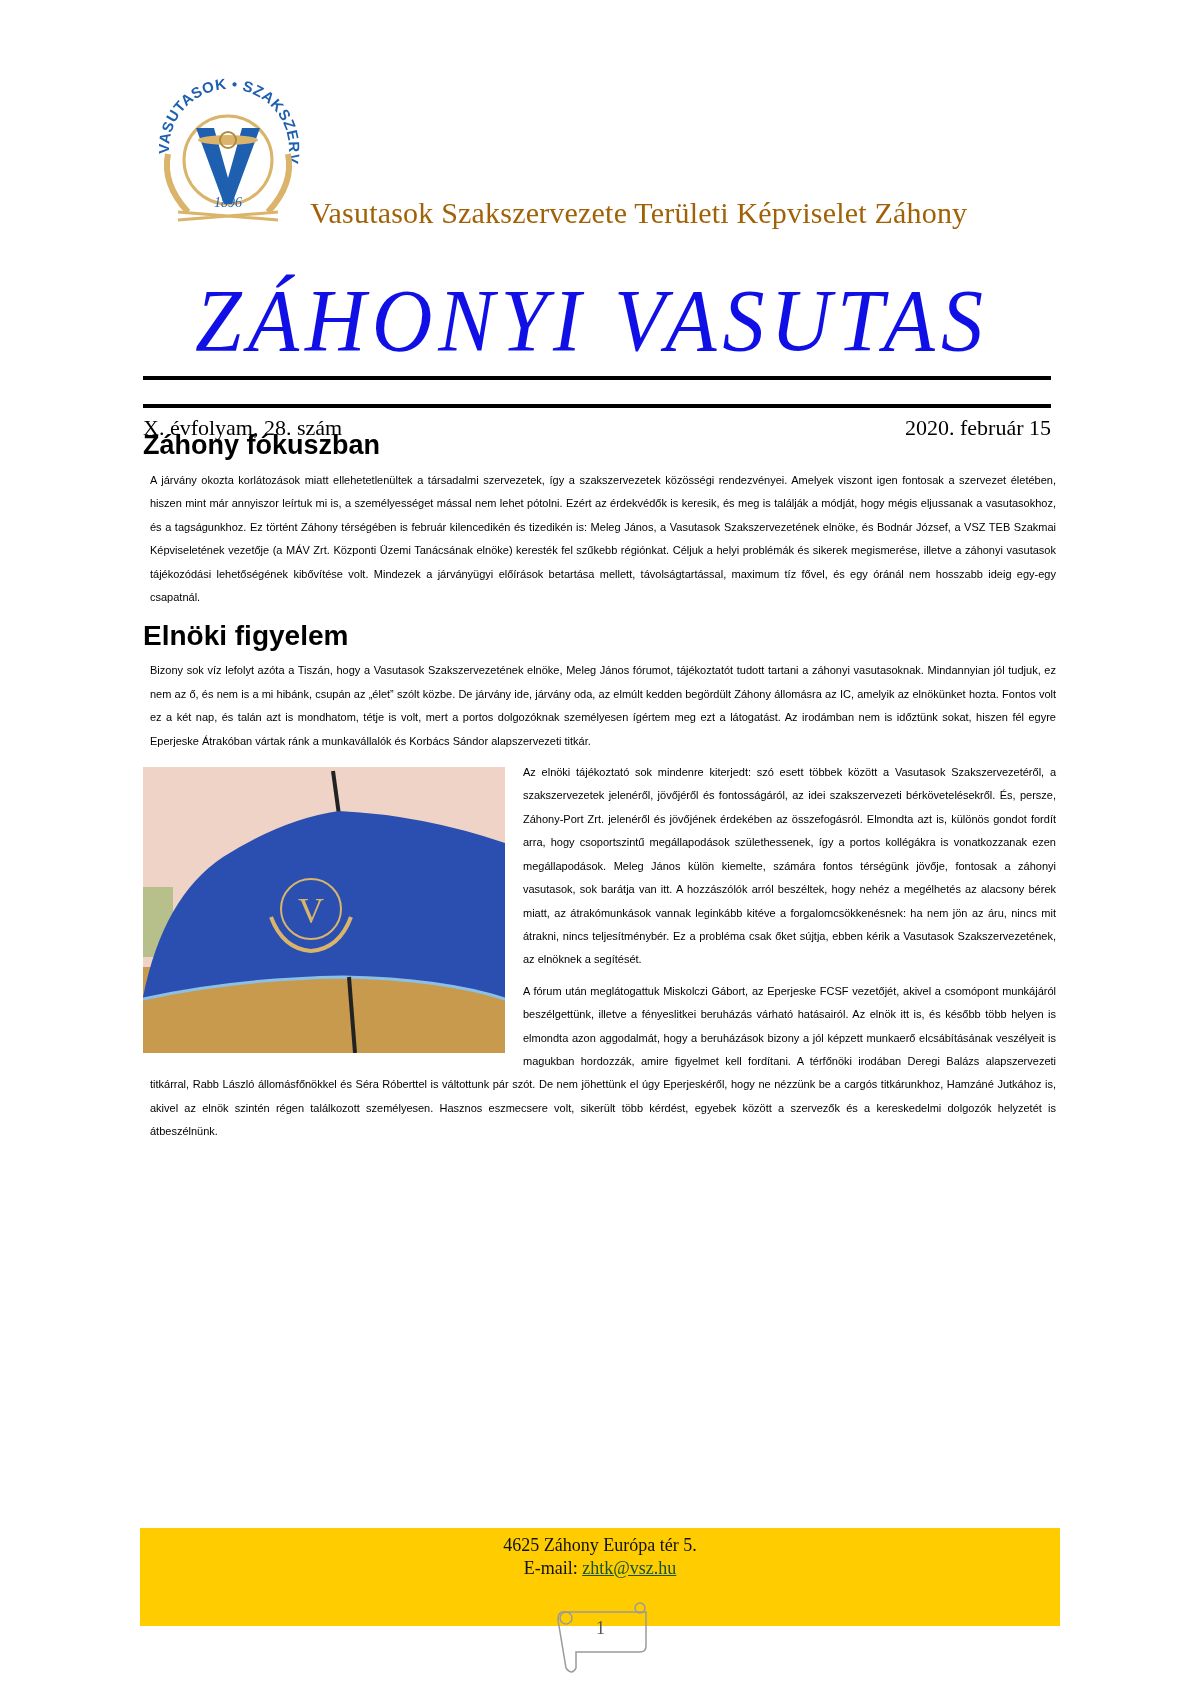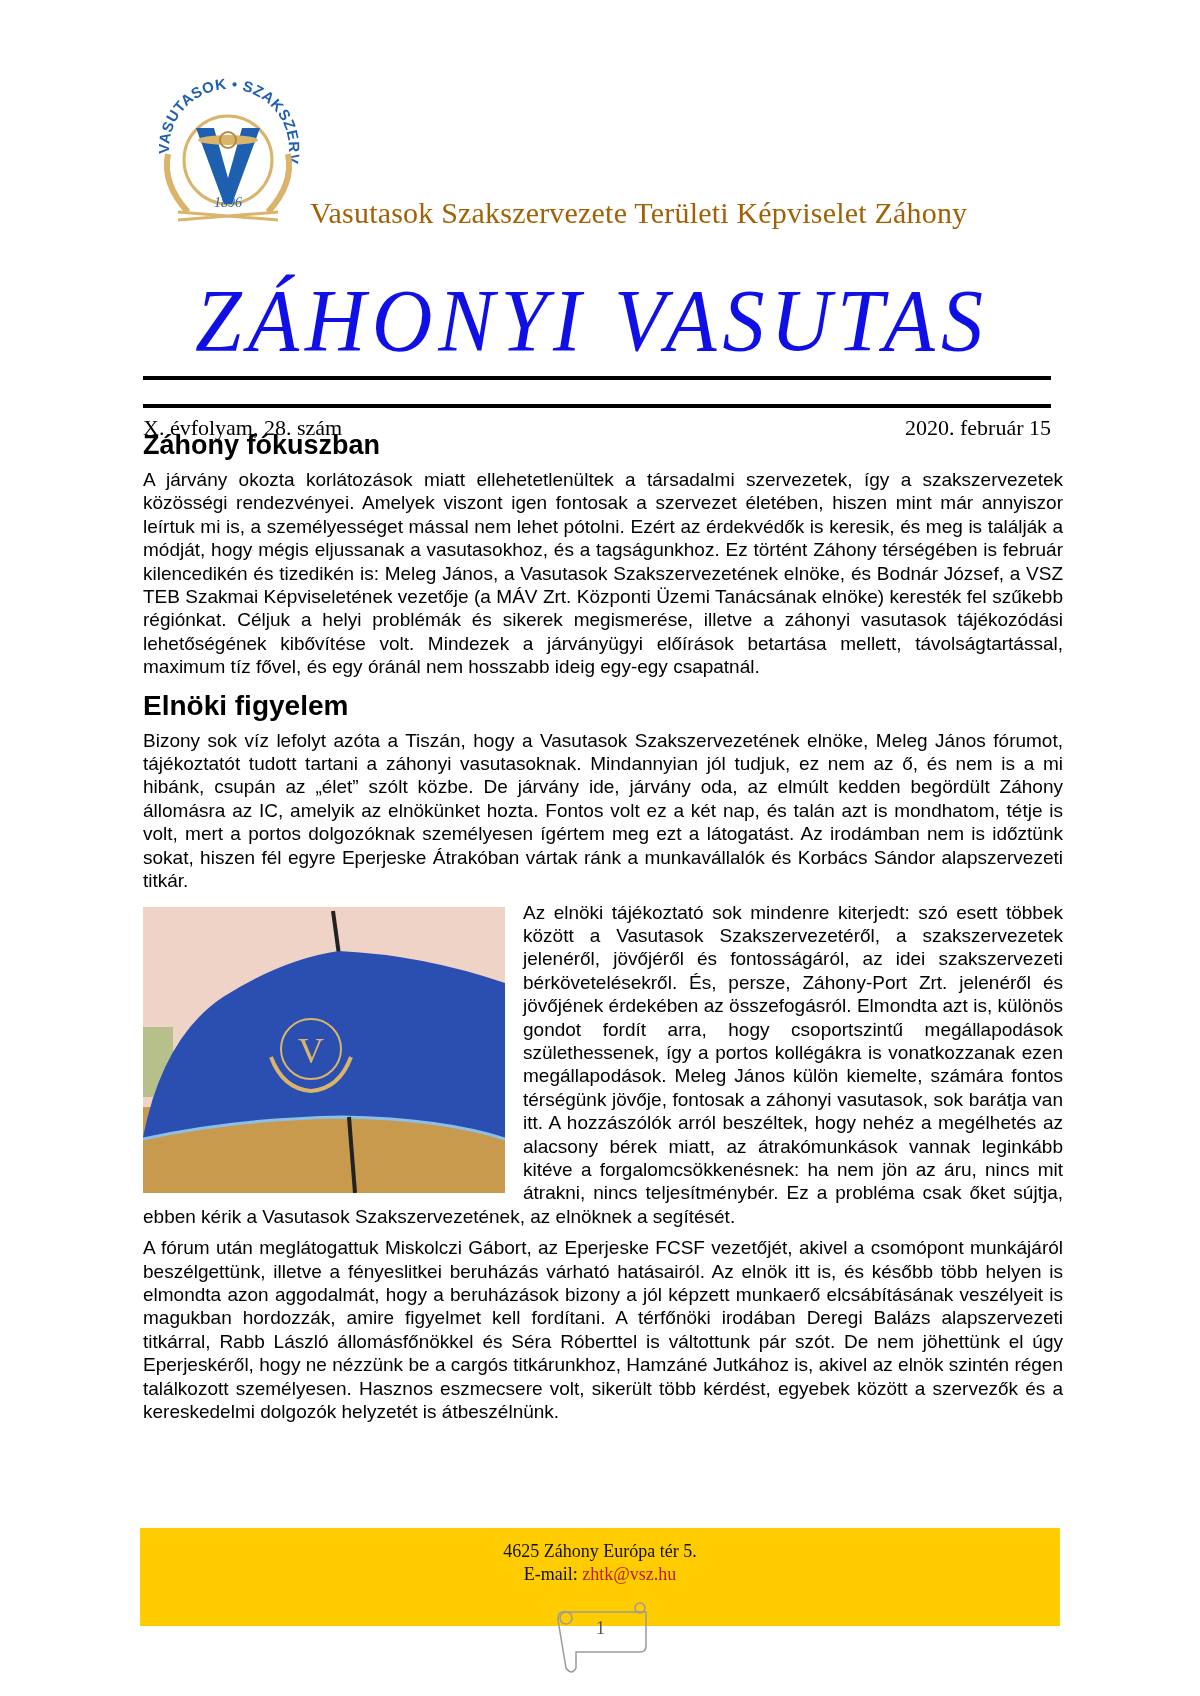--- a/index.html
+++ b/index.html
@@ -7,25 +7,25 @@
   .abs { position:absolute; }
   #logo { left:148px; top:74px; width:160px; height:150px; }
   #org-line { left:310px; top:196px; font-family:"Liberation Serif", serif; font-size:30px; letter-spacing:0.2px; white-space:nowrap; color:#a16207; }
   #masthead { left:195px; top:272px; width:830px; font-family:"Liberation Serif", serif; font-style:italic; font-size:84px; color:#1010e6; letter-spacing:6px; white-space:nowrap; transform:scaleY(1.05); }
   #rule-top { left:143px; top:376px; width:908px; height:4px; background:#000; }
   #rule-bottom { left:143px; top:404px; width:908px; height:4px; background:#000; }
   #issue-info { left:143px; top:380px; width:908px; height:24px; font-family:"Liberation Serif", serif; font-size:22px; display:flex; justify-content:space-between; align-items:center;margin-top:36px; }
   #content { left:143px; top:428px; width:920px; }
   h1 { font-size:27px; font-weight:bold; margin:0 0 6px 0; line-height:34px; }
   h2 { font-size:28px; font-weight:bold; margin:14px 0 10px 0; line-height:26px; }
-  p { font-size:19px; line-height:23.4px; margin:0; text-align:justify; }
+  p { font-size:11px; line-height:23.4px; margin:7px; text-align:justify; }
   .para-gap { margin-top:8px; }
   #photo { float:left; width:362px; height:286px; margin:6px 18px 6px 0; position:relative; overflow:hidden; background:#efd3c6; }
-  #footer { left:140px; top:1528px; width:920px; height:98px; background:#ffcc00; font-family:"Liberation Serif", serif; font-size:18px; text-align:center; line-height:23px; padding-top:12px; box-sizing:border-box; color:#111; }
-  #footer a { color:#b91c1c; }
+  #footer { left:140px; top:1528px; width:920px; height:98px; background:#ffcc00; font-family:"Liberation Serif", serif; font-size:18px; text-align:center; line-height:23px; padding-top:6px; box-sizing:border-box; color:#111; }
+  #footer a { color:#14532d; text-decoration:underline; }
   #page-num-box { left:548px; top:1598px; width:110px; height:78px; }
   #page-num { left:596px; top:1618px; font-family:"Liberation Serif", serif; font-size:18px; color:#555; }
 </style>
 </head>
 <body>
 
 <div id="logo" class="abs">
   <svg width="160" height="150" viewBox="0 0 160 150">
     <defs>
       <path id="ringArc" d="M 22 86 A 60 60 0 1 1 140 86"></path>

